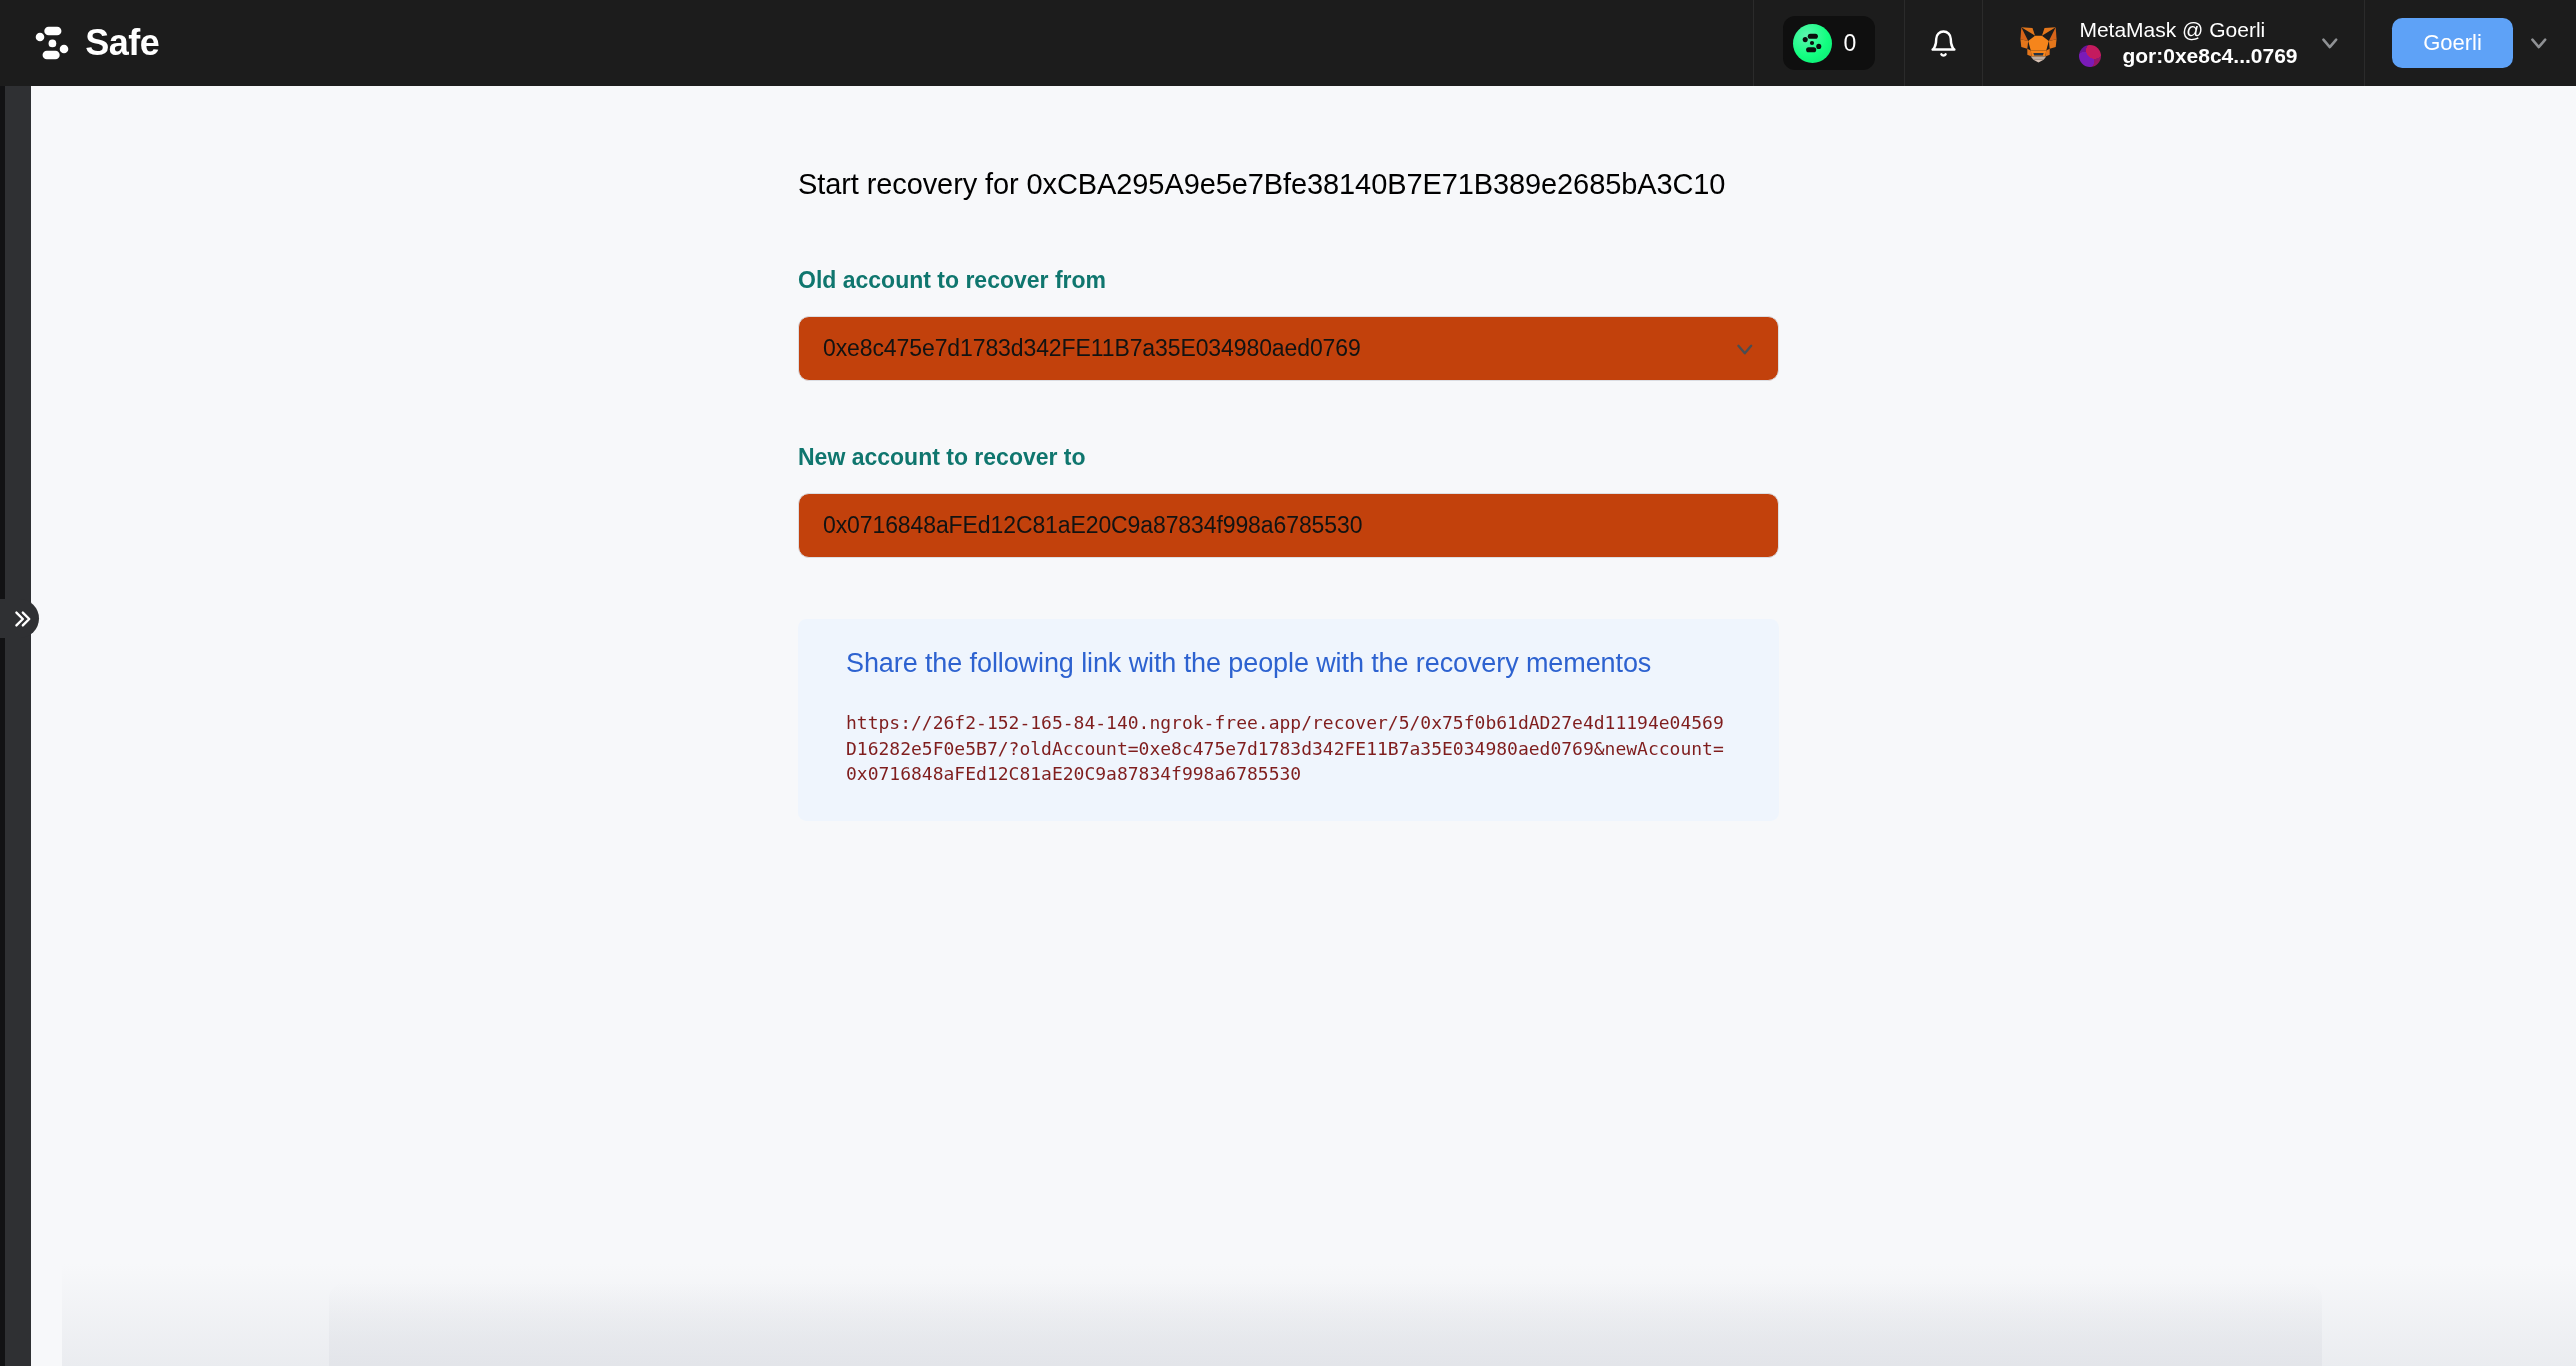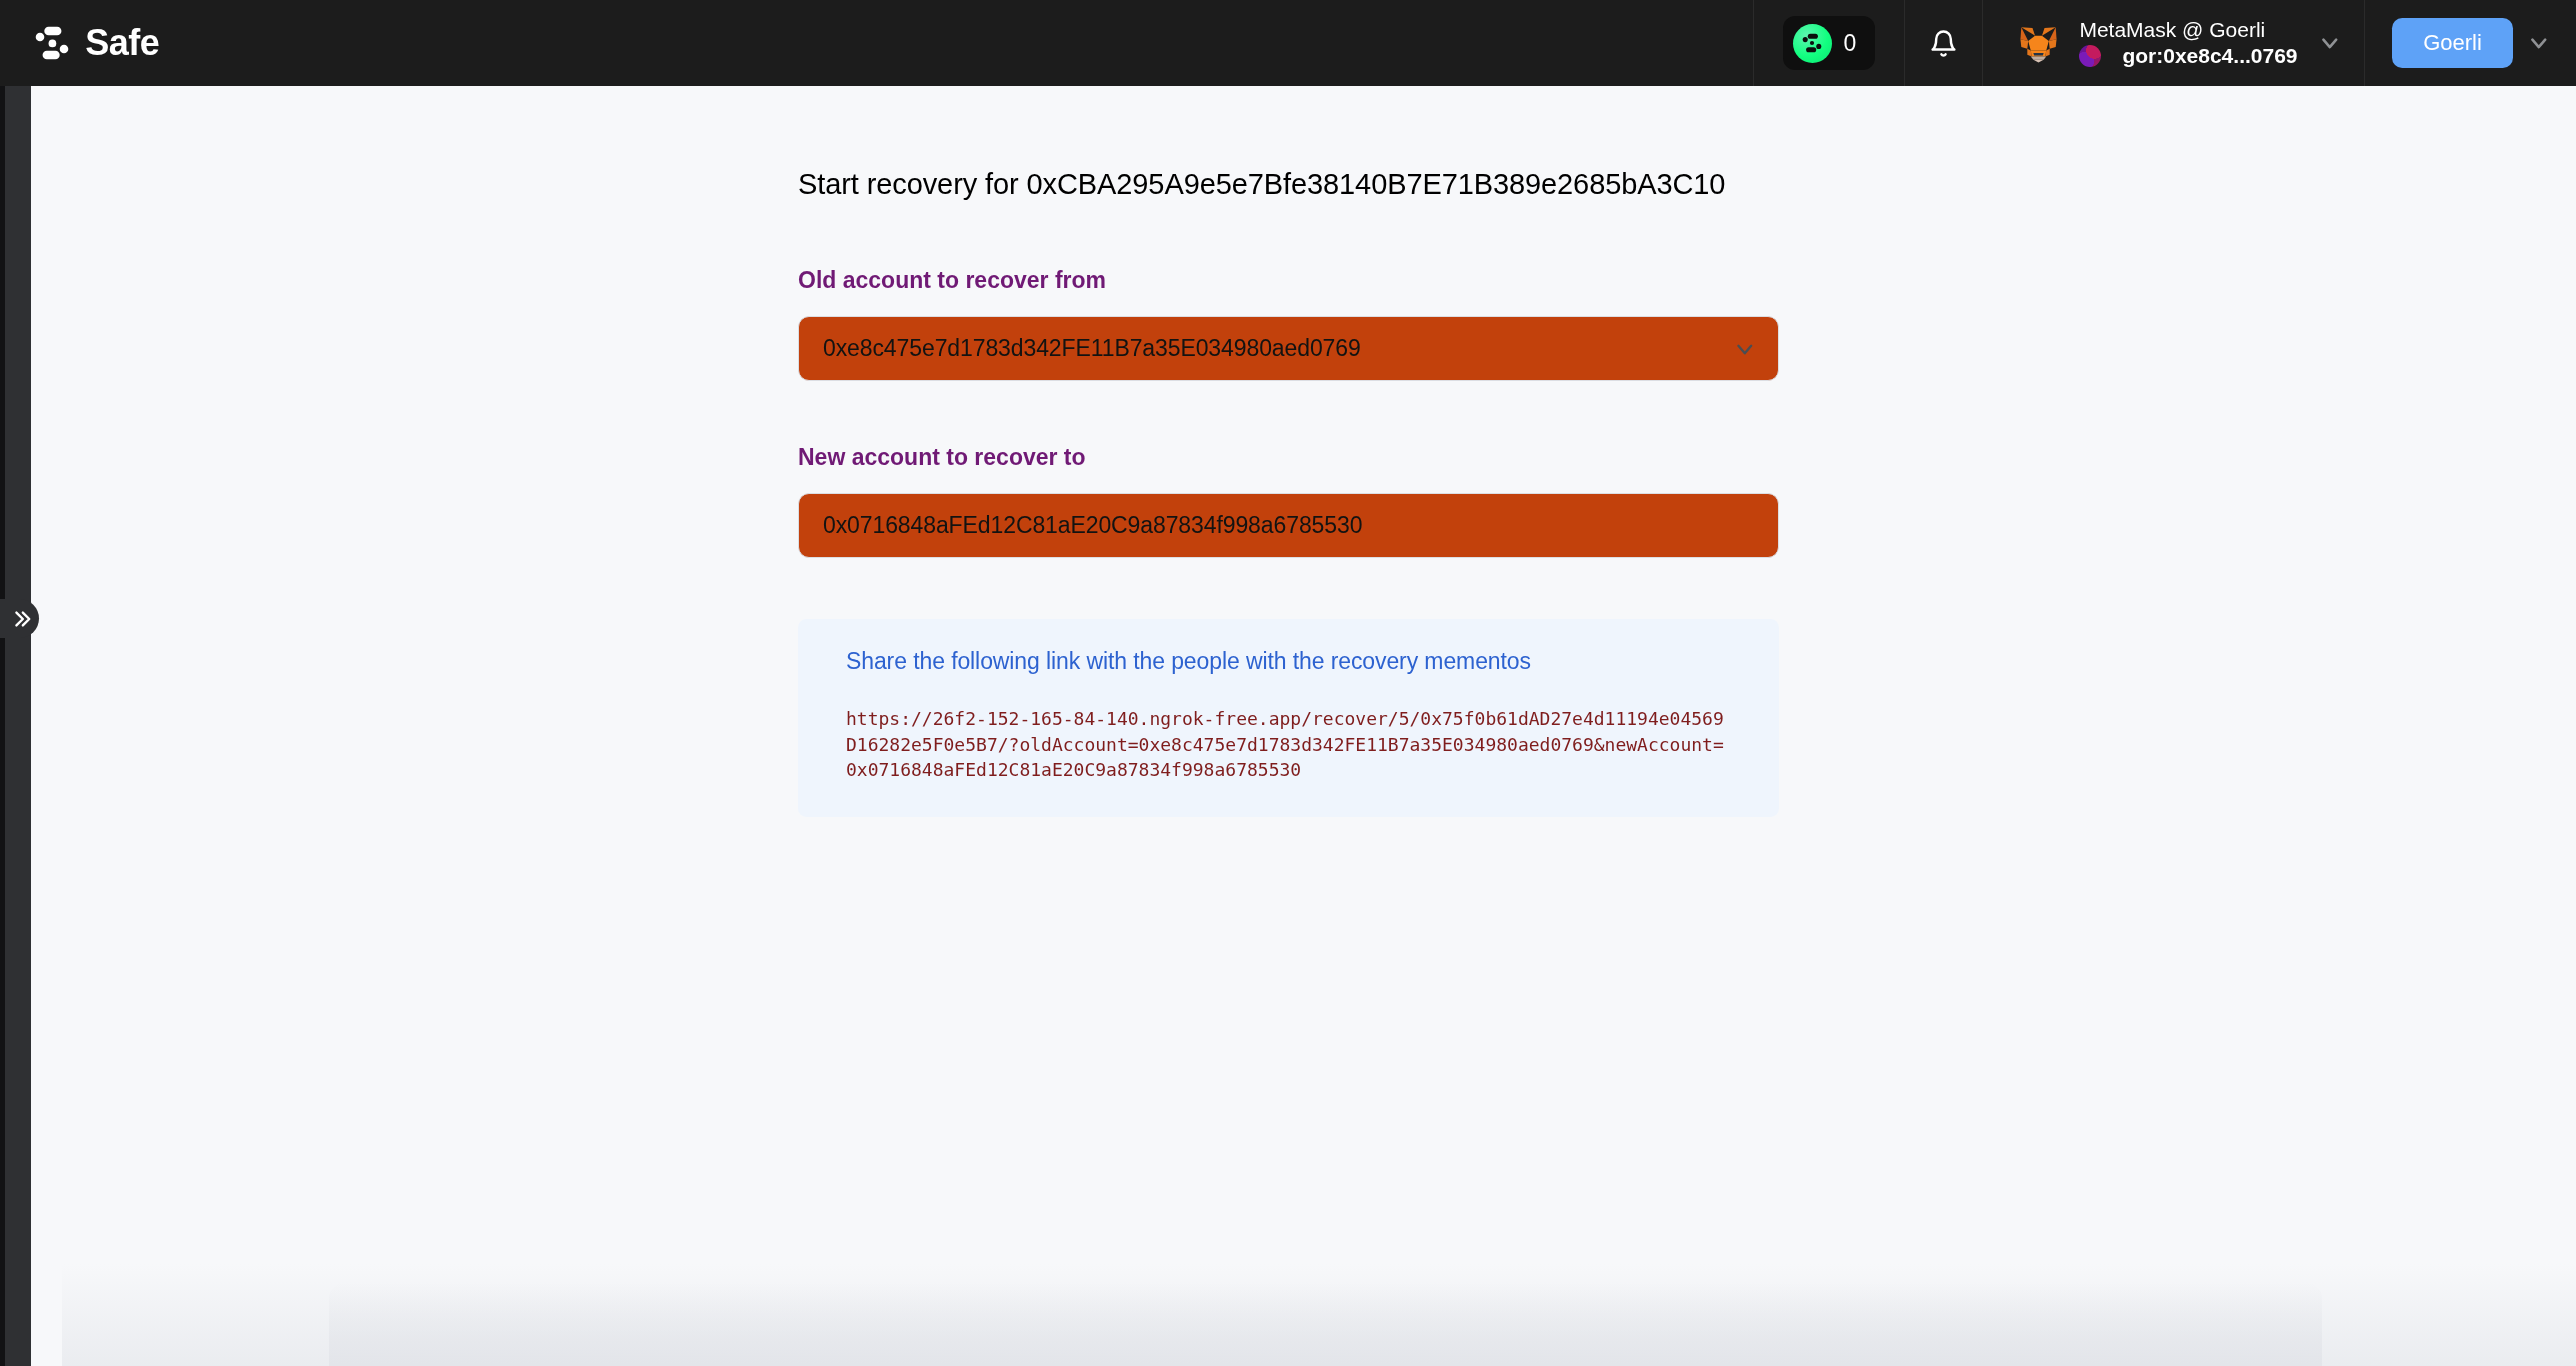--- a/index.html
+++ b/index.html
@@ -141,21 +141,21 @@
     font-weight: 400;
     color: #000000;
     letter-spacing: -0.1px;
     margin-bottom: 66px;
   }
 
   .field-block { margin-bottom: 0; }
   .field-label {
     font-size: 23px;
     font-weight: 700;
-    color: #701a75;
+    color: #0f766e;
     margin-bottom: 22px;
   }
   .field-ctl {
     position: relative;
     width: 981px;
     height: 65px;
     background: #c2410c;
     border: 0.9px solid #dcdee3;
     border-radius: 11px;
     display: flex;
@@ -179,21 +179,21 @@
   .gap-lg { height: 63px; }
   .gap-md { height: 61px; }
 
   .info-box {
     width: 981px;
     background: #eff5fd;
     border-radius: 8.5px;
     padding: 29px 48px 34px 48px;
   }
   .info-heading {
-    font-size: 23px;
+    font-size: 27px;
     color: #2d62d0;
     margin-bottom: 31px;
     letter-spacing: -0.1px;
   }
   .info-link {
     font-family: "DejaVu Sans Mono", "Liberation Mono", monospace;
     font-size: 18px;
     line-height: 1.42;
     color: #7f1d1d;
     word-break: break-all;

